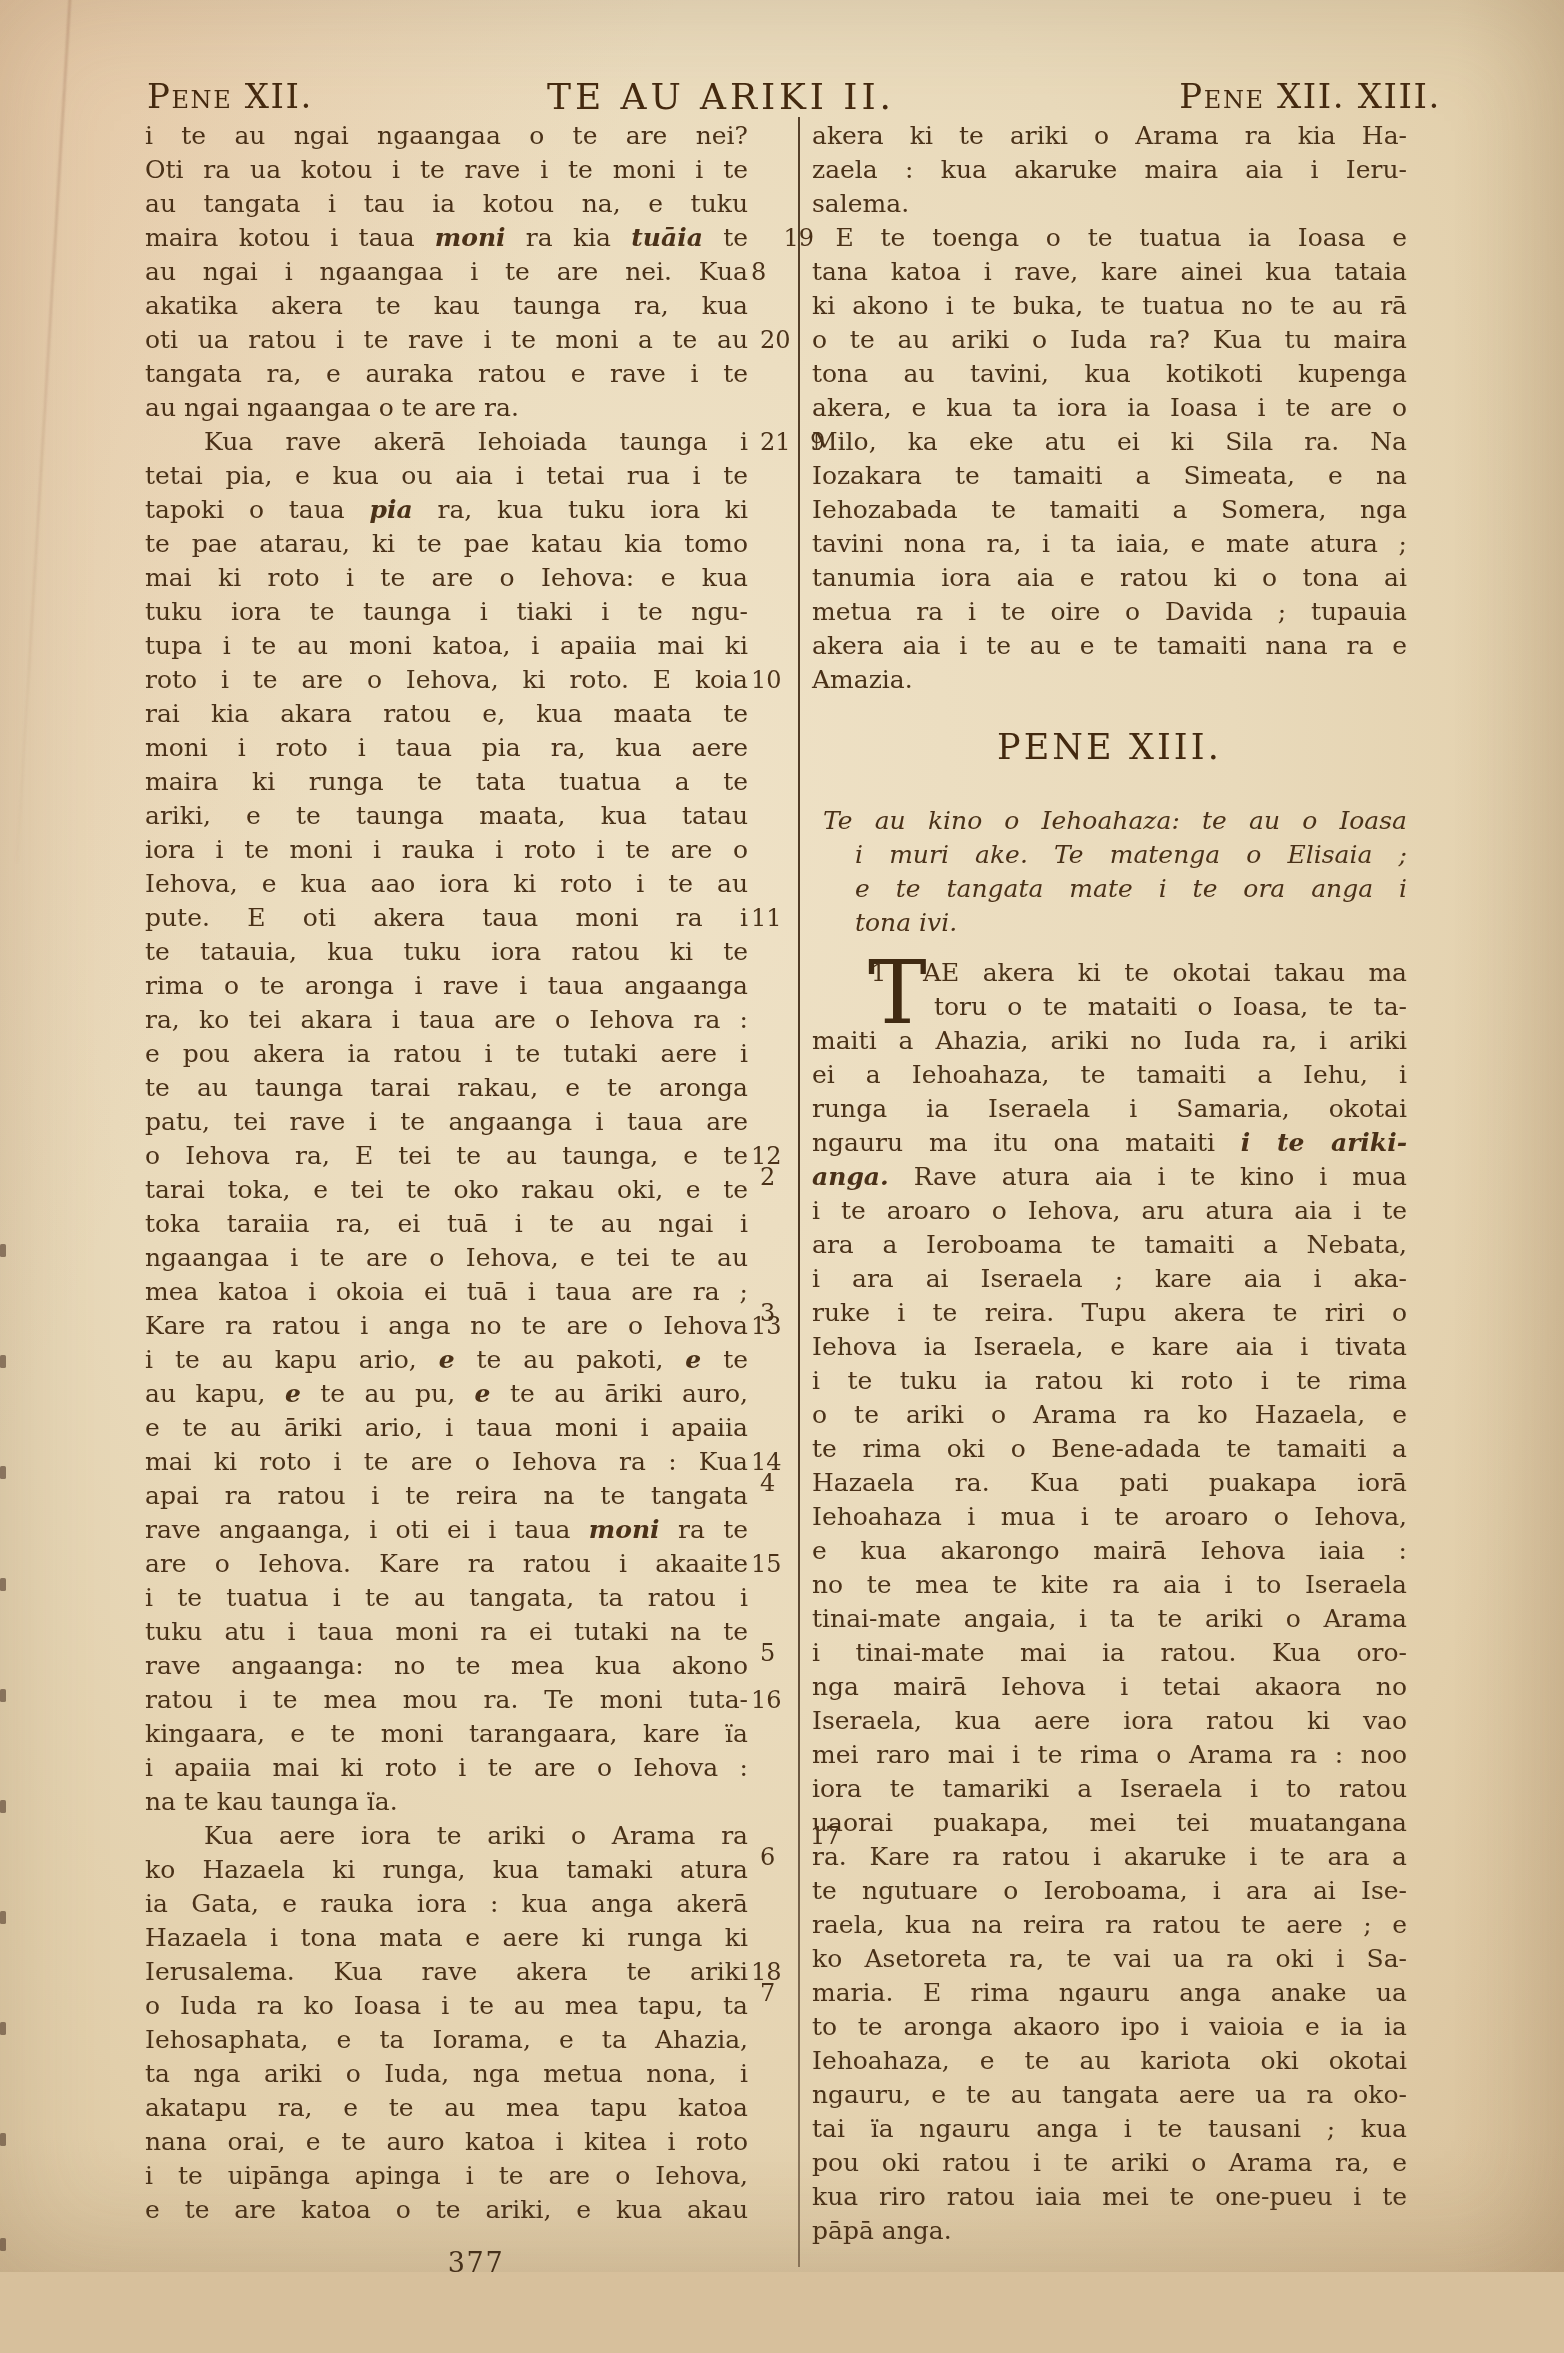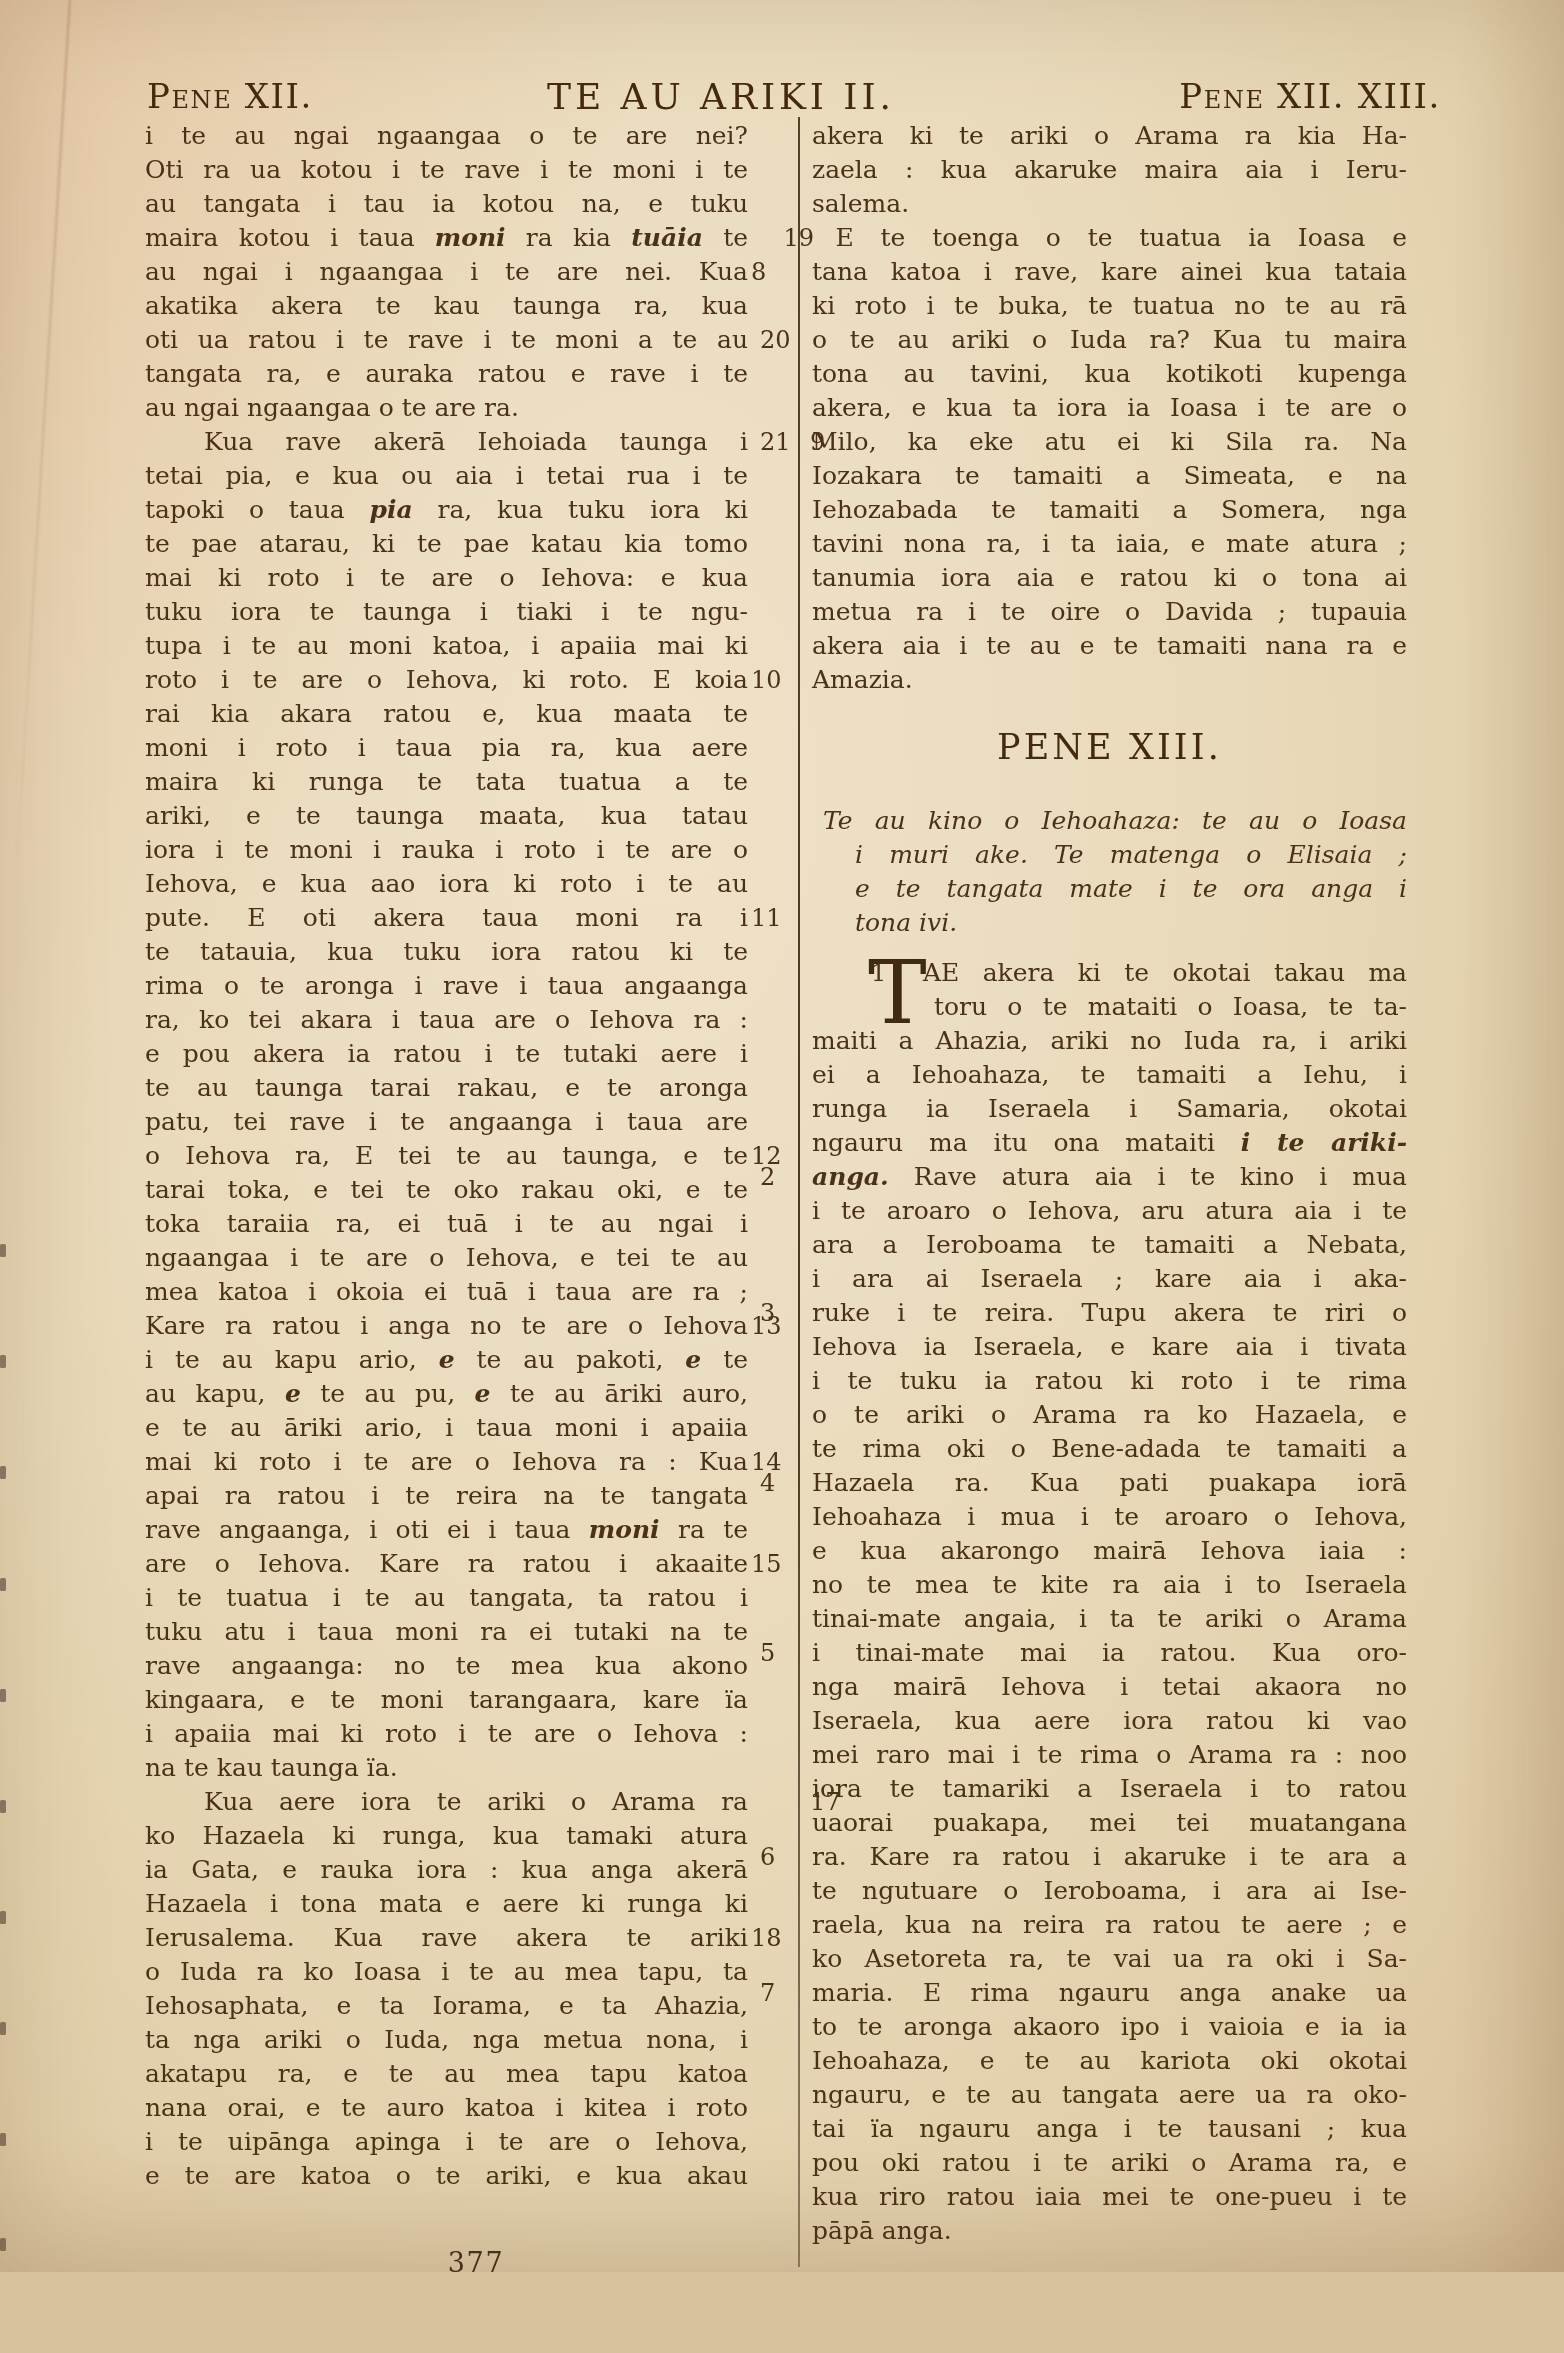--- a/index.html
+++ b/index.html
@@ -93,20 +93,21 @@
       <div class="line"><span>i te au kapu ario, </span><em>e</em><span> te au pakoti, </span><em>e</em><span> te</span></div>
       <div class="line"><span>au kapu, </span><em>e</em><span> te au pu, </span><em>e</em><span> te au āriki auro,</span></div>
       <div class="line"><span>e te au āriki ario, i taua moni i apaiia</span></div>
       <div class="line"><span>mai ki roto i te are o Iehova ra :  Kua</span><span class="verse vr">14</span></div>
       <div class="line"><span>apai ra ratou i te reira na te tangata</span></div>
       <div class="line"><span>rave angaanga, i oti ei i taua </span><em>moni</em><span> ra te</span></div>
       <div class="line"><span>are o Iehova.  Kare ra ratou i akaaite</span><span class="verse vr">15</span></div>
       <div class="line"><span>i te tuatua i te au tangata, ta ratou i</span></div>
       <div class="line"><span>tuku atu i taua moni ra ei tutaki na te</span></div>
       <div class="line"><span>rave angaanga:  no te mea kua akono</span></div>
+      <div class="line"><span>ratou i te mea mou ra.  Te moni tuta-</span><span class="verse vr">16</span></div>
       <div class="line"><span>kingaara, e te moni tarangaara, kare ïa</span></div>
       <div class="line"><span>i apaiia mai ki roto i te are o Iehova :</span></div>
       <div class="line nj"><span>na te kau taunga ïa.</span></div>
       <div class="line" style="text-indent: 59px;"><span>Kua aere iora te ariki o Arama ra</span><span class="verse vr">17</span></div>
       <div class="line"><span>ko Hazaela ki runga, kua tamaki atura</span></div>
       <div class="line"><span>ia Gata, e rauka iora :  kua anga akerā</span></div>
       <div class="line"><span>Hazaela i tona mata e aere ki runga ki</span></div>
       <div class="line"><span>Ierusalema.  Kua rave akera te ariki</span><span class="verse vr">18</span></div>
       <div class="line"><span>o Iuda ra ko Ioasa i te au mea tapu, ta</span></div>
       <div class="line"><span>Iehosaphata, e ta Iorama, e ta Ahazia,</span></div>
@@ -117,21 +118,21 @@
       <div class="line"><span>e te are katoa o te ariki, e kua akau</span></div>
     </div>
 
   <div id="col-right" class="col">
     <div id="rc-part1">
         <div class="line"><span>akera ki te ariki o Arama ra kia Ha-</span></div>
         <div class="line"><span>zaela :  kua akaruke maira aia i Ieru-</span></div>
         <div class="line nj"><span>salema.</span></div>
         <div class="line" style="text-indent: 23.5px;"><span>E te toenga o te tuatua ia Ioasa e</span><span class="verse vl">19</span></div>
         <div class="line"><span>tana katoa i rave, kare ainei kua tataia</span></div>
-        <div class="line"><span>ki roto i te buka, te tuatua no te au rā</span></div>
+        <div class="line"><span>ki akono i te buka, te tuatua no te au rā</span></div>
         <div class="line"><span>o te au ariki o Iuda ra?  Kua tu maira</span><span class="verse vl">20</span></div>
         <div class="line"><span>tona au tavini, kua kotikoti kupenga</span></div>
         <div class="line"><span>akera, e kua ta iora ia Ioasa i te are o</span></div>
         <div class="line"><span>Milo, ka eke atu ei ki Sila ra.  Na</span><span class="verse vl">21</span></div>
         <div class="line"><span>Iozakara te tamaiti a Simeata, e na</span></div>
         <div class="line"><span>Iehozabada te tamaiti a Somera, nga</span></div>
         <div class="line"><span>tavini nona ra, i ta iaia, e mate atura ;</span></div>
         <div class="line"><span>tanumia iora aia e ratou ki o tona ai</span></div>
         <div class="line"><span>metua ra i te oire o Davida ;  tupauia</span></div>
         <div class="line"><span>akera aia i te au e te tamaiti nana ra e</span></div>

